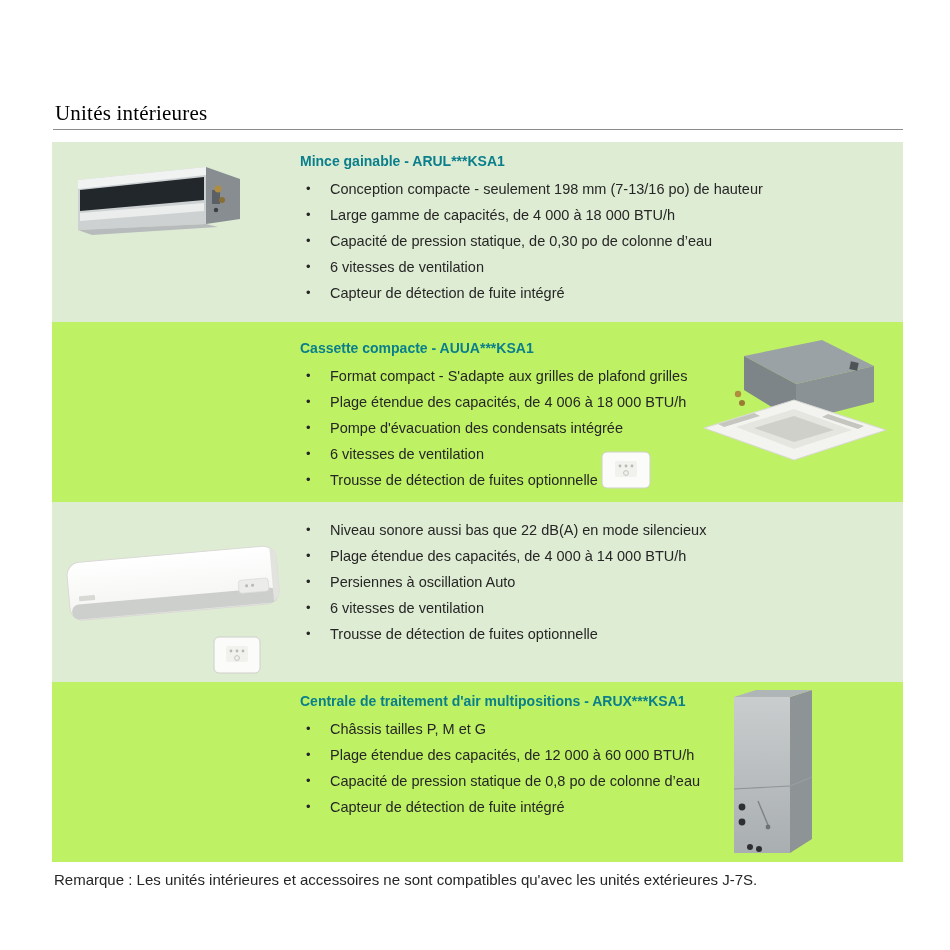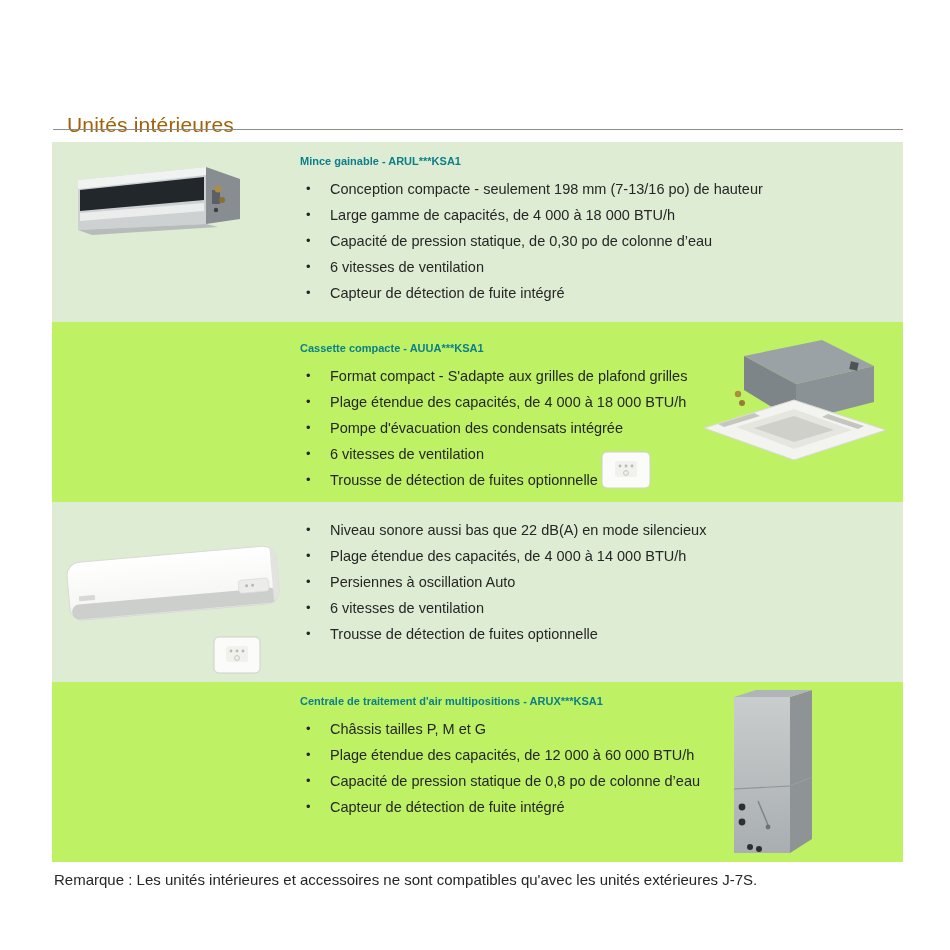--- a/index.html
+++ b/index.html
@@ -3,36 +3,36 @@
 <meta charset="utf-8">
 <style>
   html,body{margin:0;padding:0;}
   body{
     width:950px;height:950px;background:#ffffff;position:relative;
     font-family:"Liberation Sans","DejaVu Sans",sans-serif;
     color:#262626;overflow:hidden;
   }
   .page{position:absolute;inset:0;}
   .page-title{
-    position:absolute;left:55px;top:101px;margin:12px;
-    font-size:21px;font-weight:400;color:#a16207;letter-spacing:0.2px;
+    position:absolute;left:55px;top:101px;margin:0;
+    font-size:21px;font-weight:400;color:#000000;letter-spacing:0.2px;font-family:Liberation Serif, serif;
   }
   .title-rule{
     position:absolute;left:53px;top:129px;width:850px;height:0;
     border-top:1.5px solid #8c8c8c;
   }
   .rows{position:absolute;left:52px;top:142px;width:851px;}
   .row{position:relative;width:851px;height:180px;}
   .row.green{background:#dfecd4;}
   .row.blue{background:#bef264;}
   .textblock{position:absolute;left:248px;width:575px;}
   .textblock.hi{top:8px;}
   .textblock.lo{top:15px;}
   .sec-title{
-    margin:0 0 4px 0;font-size:11px;font-weight:700;color:#0a7f8b;line-height:22px;
+    margin:0 0 4px 0;font-size:14px;font-weight:700;color:#0a7f8b;line-height:22px;
   }
   ul.bullets{list-style:none;margin:0;padding:0;}
   ul.bullets li{
     position:relative;padding-left:30px;font-size:14.5px;line-height:26px;color:#262626;
   }
   ul.bullets li::before{
     content:"•";position:absolute;left:6px;top:0;color:#262626;font-size:13px;
   }
   .product{position:absolute;}
   .note{
@@ -94,21 +94,21 @@
         <rect x="14" y="10" width="22" height="16" rx="2" fill="#f1f1ee"></rect>
         <circle cx="19" cy="15" r="1.4" fill="#b9b9b3"></circle>
         <circle cx="25" cy="15" r="1.4" fill="#b9b9b3"></circle>
         <circle cx="31" cy="15" r="1.4" fill="#b9b9b3"></circle>
         <circle cx="25" cy="22" r="2.4" fill="none" stroke="#c4c4be"></circle>
       </svg>
       <div class="textblock lo">
         <h3 class="sec-title">Cassette compacte - AUUA***KSA1</h3>
         <ul class="bullets">
           <li>Format compact - S'adapte aux grilles de plafond grilles</li>
-          <li>Plage étendue des capacités, de 4 000 à 18 000 BTU/h</li>
+          <li>Plage étendue des capacités, de 4 006 à 18 000 BTU/h</li>
           <li>Pompe d'évacuation des condensats intégrée</li>
           <li>6 vitesses de ventilation</li>
           <li>Trousse de détection de fuites optionnelle</li>
         </ul>
       </div>
     </section>
 
     <section class="row green">
       <svg class="product" style="left:8px;top:28px;" width="230" height="104" viewBox="0 0 230 104">
         <defs>

